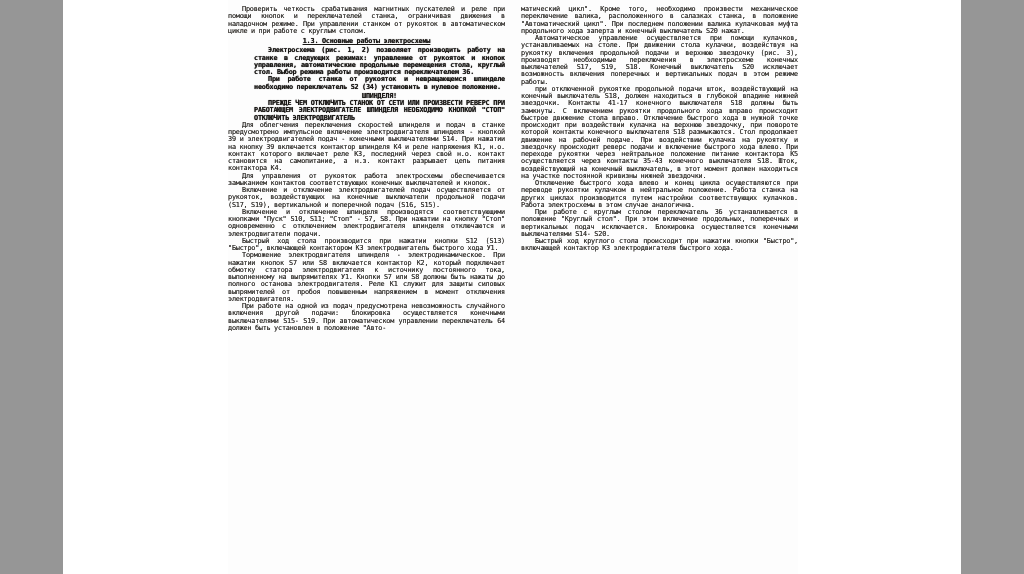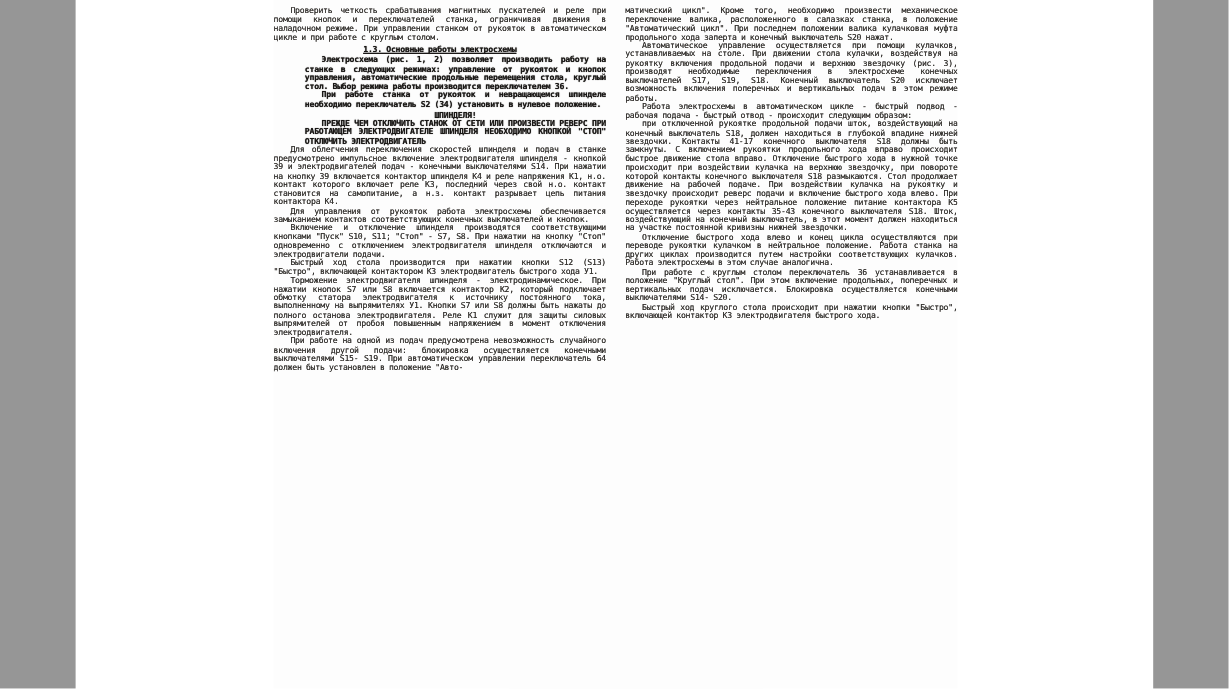--- a/index.html
+++ b/index.html
@@ -80,28 +80,28 @@
   <div class="page">
     <div class="col">
         <p class="para body">Проверить четкость срабатывания магнитных пускателей и реле при помощи кнопок и переключателей станка, ограничивая движения в наладочном режиме. При управлении станком от рукояток в автоматическом цикле и при работе с круглым столом.</p>
         <p class="para heading bold">1.3. Основные работы электросхемы</p>
         <p class="para body bold">Электросхема (рис. 1, 2) позволяет производить работу на станке в следующих режимах: управление от рукояток и кнопок управления, автоматические продольные перемещения стола, круглый стол. Выбор режима работы производится переключателем 36.</p>
         <p class="para body bold">При работе станка от рукояток и невращающемся шпинделе необходимо переключатель S2 (34) установить в нулевое положение.</p>
         <p class="para warning-title bold">ШПИНДЕЛЯ!</p>
         <p class="para body bold">ПРЕЖДЕ ЧЕМ ОТКЛЮЧИТЬ СТАНОК ОТ СЕТИ ИЛИ ПРОИЗВЕСТИ РЕВЕРС ПРИ РАБОТАЮЩЕМ ЭЛЕКТРОДВИГАТЕЛЕ ШПИНДЕЛЯ НЕОБХОДИМО КНОПКОЙ "СТОП" ОТКЛЮЧИТЬ ЭЛЕКТРОДВИГАТЕЛЬ</p>
         <p class="para body">Для облегчения переключения скоростей шпинделя и подач в станке предусмотрено импульсное включение электродвигателя шпинделя - кнопкой 39 и электродвигателей подач - конечными выключателями S14. При нажатии на кнопку 39 включается контактор шпинделя К4 и реле напряжения К1, н.о. контакт которого включает реле К3, последний через свой н.о. контакт становится на самопитание, а н.з. контакт разрывает цепь питания контактора К4.</p>
         <p class="para body">Для управления от рукояток работа электросхемы обеспечивается замыканием контактов соответствующих конечных выключателей и кнопок.</p>
+        <p class="para body">Включение и отключение электродвигателей подач осуществляется от рукояток, воздействующих на конечные выключатели продольной подачи (S17, S19), вертикальной и поперечной подач (S16, S15).</p>
         <p class="para body">Включение и отключение шпинделя производятся соответствующими кнопками "Пуск" S10, S11; "Стоп" - S7, S8. При нажатии на кнопку "Стоп" одновременно с отключением электродвигателя шпинделя отключаются и электродвигатели подачи.</p>
         <p class="para body">Быстрый ход стола производится при нажатии кнопки S12 (S13) "Быстро", включающей контактором К3 электродвигатель быстрого хода У1.</p>
         <p class="para body">Торможение электродвигателя шпинделя - электродинамическое. При нажатии кнопок S7 или S8 включается контактор К2, который подключает обмотку статора электродвигателя к источнику постоянного тока, выполненному на выпрямителях У1. Кнопки S7 или S8 должны быть нажаты до полного останова электродвигателя. Реле К1 служит для защиты силовых выпрямителей от пробоя повышенным напряжением в момент отключения электродвигателя.</p>
         <p class="para body">При работе на одной из подач предусмотрена невозможность случайного включения другой подачи: блокировка осуществляется конечными выключателями S15- S19. При автоматическом управлении переключатель 64 должен быть установлен в положение "Авто-</p>
       </div>
     <div class="col">
         <p class="para body noindent">матический цикл". Кроме того, необходимо произвести механическое переключение валика, расположенного в салазках станка, в положение "Автоматический цикл". При последнем положении валика кулачковая муфта продольного хода заперта и конечный выключатель S20 нажат.</p>
         <p class="para body">Автоматическое управление осуществляется при помощи кулачков, устанавливаемых на столе. При движении стола кулачки, воздействуя на рукоятку включения продольной подачи и верхнюю звездочку (рис. 3), производят необходимые переключения в электросхеме конечных выключателей S17, S19, S18. Конечный выключатель S20 исключает возможность включения поперечных и вертикальных подач в этом режиме работы.</p>
-        <p class="para body">Работа электросхемы в автоматическом цикле - быстрый подвод - рабочая подача - быстрый отвод - происходит следующим образом:</p>
         <p class="para body">при отключенной рукоятке продольной подачи шток, воздействующий на конечный выключатель S18, должен находиться в глубокой впадине нижней звездочки. Контакты 41-17 конечного выключателя S18 должны быть замкнуты. С включением рукоятки продольного хода вправо происходит быстрое движение стола вправо. Отключение быстрого хода в нужной точке происходит при воздействии кулачка на верхнюю звездочку, при повороте которой контакты конечного выключателя S18 размыкаются. Стол продолжает движение на рабочей подаче. При воздействии кулачка на рукоятку и звездочку происходит реверс подачи и включение быстрого хода влево. При переходе рукоятки через нейтральное положение питание контактора К5 осуществляется через контакты 35-43 конечного выключателя S18. Шток, воздействующий на конечный выключатель, в этот момент должен находиться на участке постоянной кривизны нижней звездочки.</p>
         <p class="para body">Отключение быстрого хода влево и конец цикла осуществляются при переводе рукоятки кулачком в нейтральное положение. Работа станка на других циклах производится путем настройки соответствующих кулачков. Работа электросхемы в этом случае аналогична.</p>
         <p class="para body">При работе с круглым столом переключатель 36 устанавливается в положение "Круглый стол". При этом включение продольных, поперечных и вертикальных подач исключается. Блокировка осуществляется конечными выключателями S14- S20.</p>
         <p class="para body">Быстрый ход круглого стола происходит при нажатии кнопки "Быстро", включающей контактор К3 электродвигателя быстрого хода.</p>
       </div>
   </div>
 </div>
 
 </body></html>

